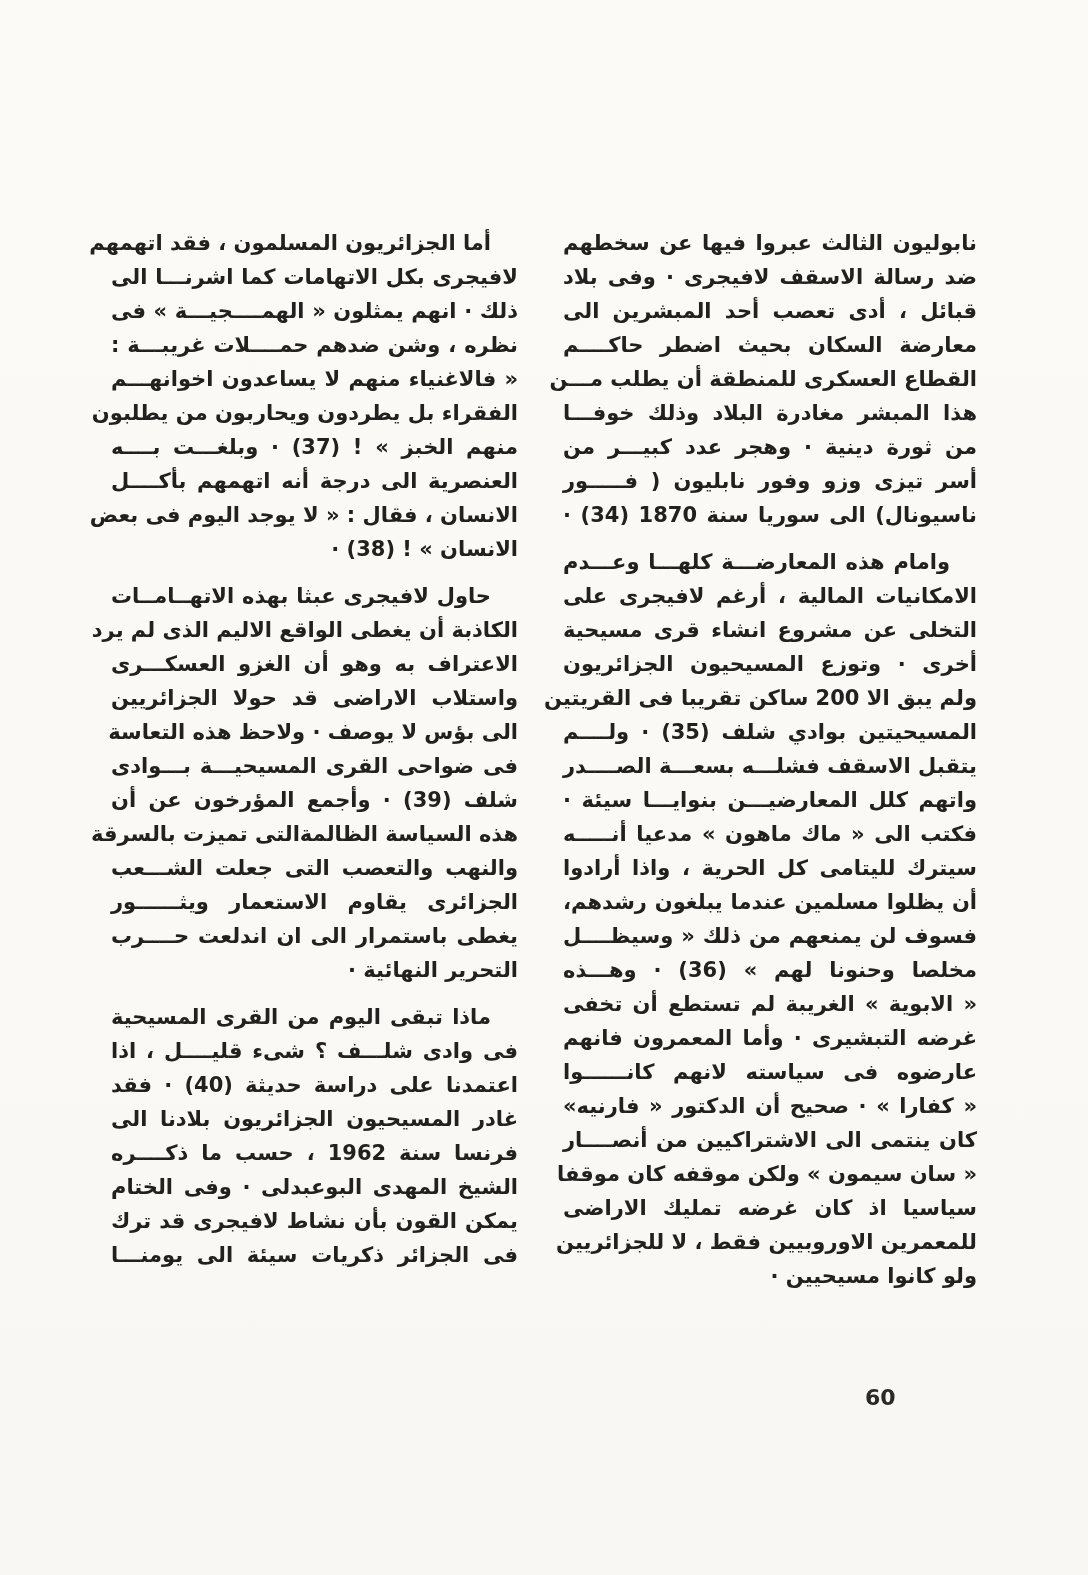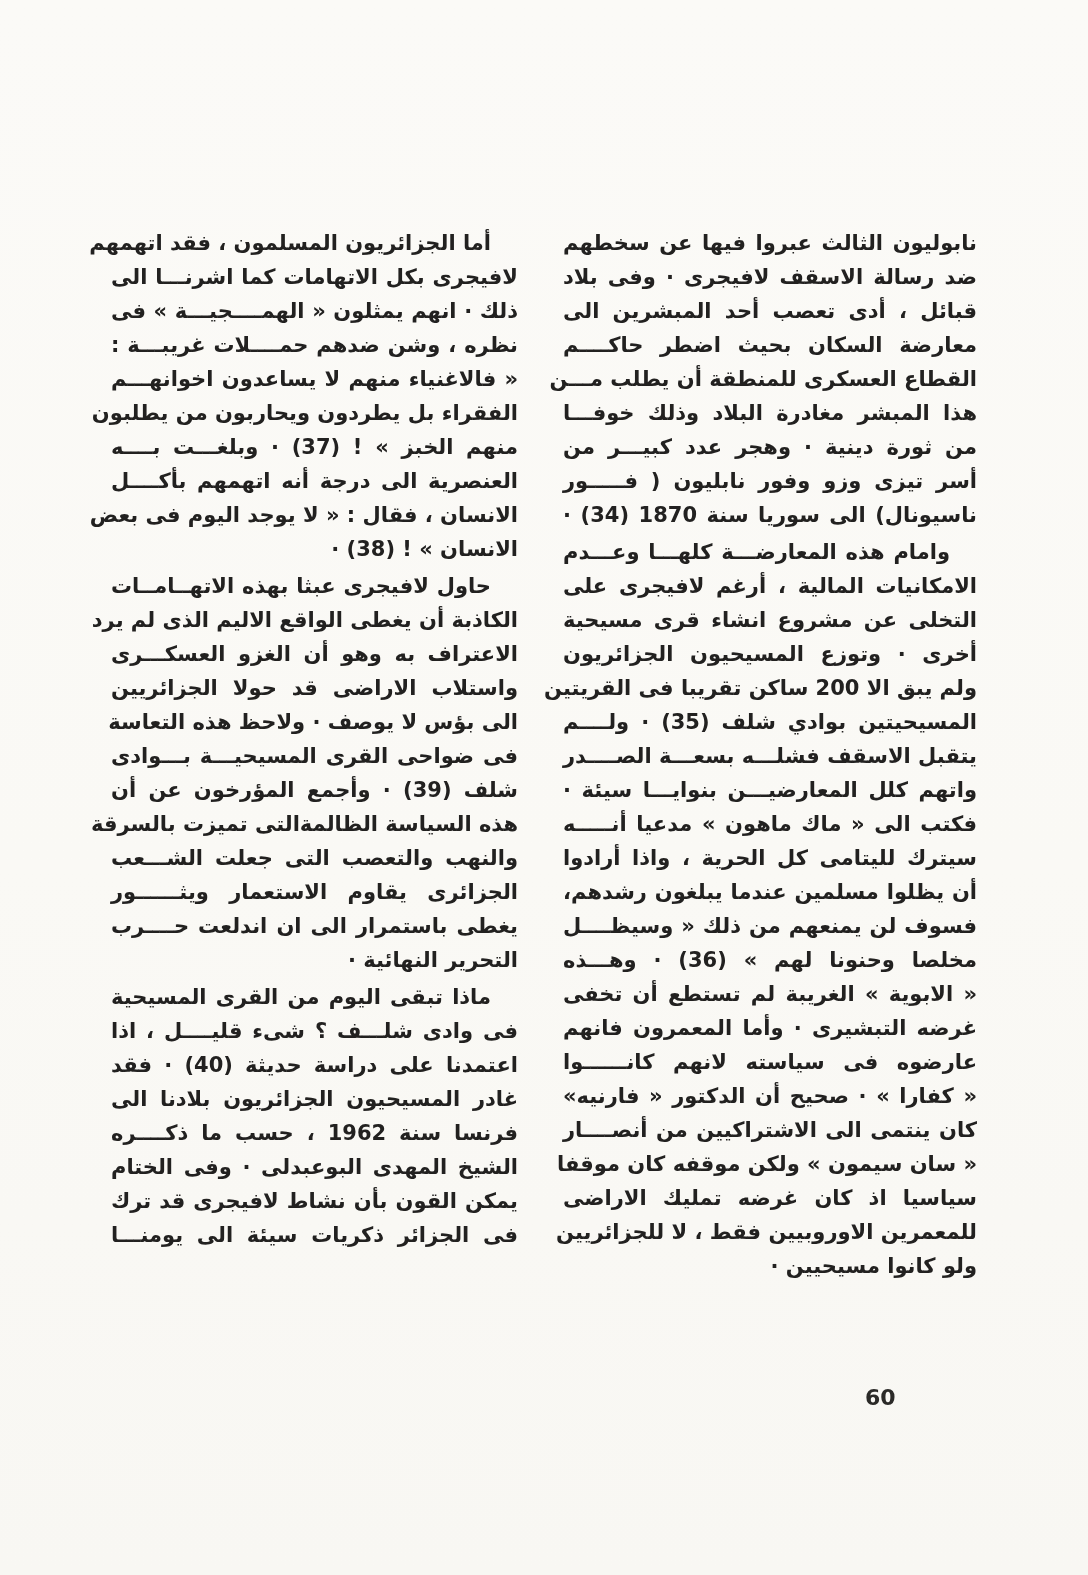--- a/index.html
+++ b/index.html
@@ -28,21 +28,21 @@
     flex-direction: row; 
     gap: 45px;
     direction: rtl;
   }
   .column {
     flex: 0 0 auto;
   }
   .column.right { width: 414px; }
   .column.left  { width: 407px; }
   .para { margin: 0; }
-  .para + .para { margin-top: 3px; }
+  .para + .para { margin-top: 13px; }
   .line {
     font-size: 21px;
     font-weight: 600;
     line-height: 34px;
     letter-spacing: 0.2px;
     text-align: justify;
     text-align-last: justify;
     white-space: nowrap;
     direction: rtl;
     unicode-bidi: plaintext;

